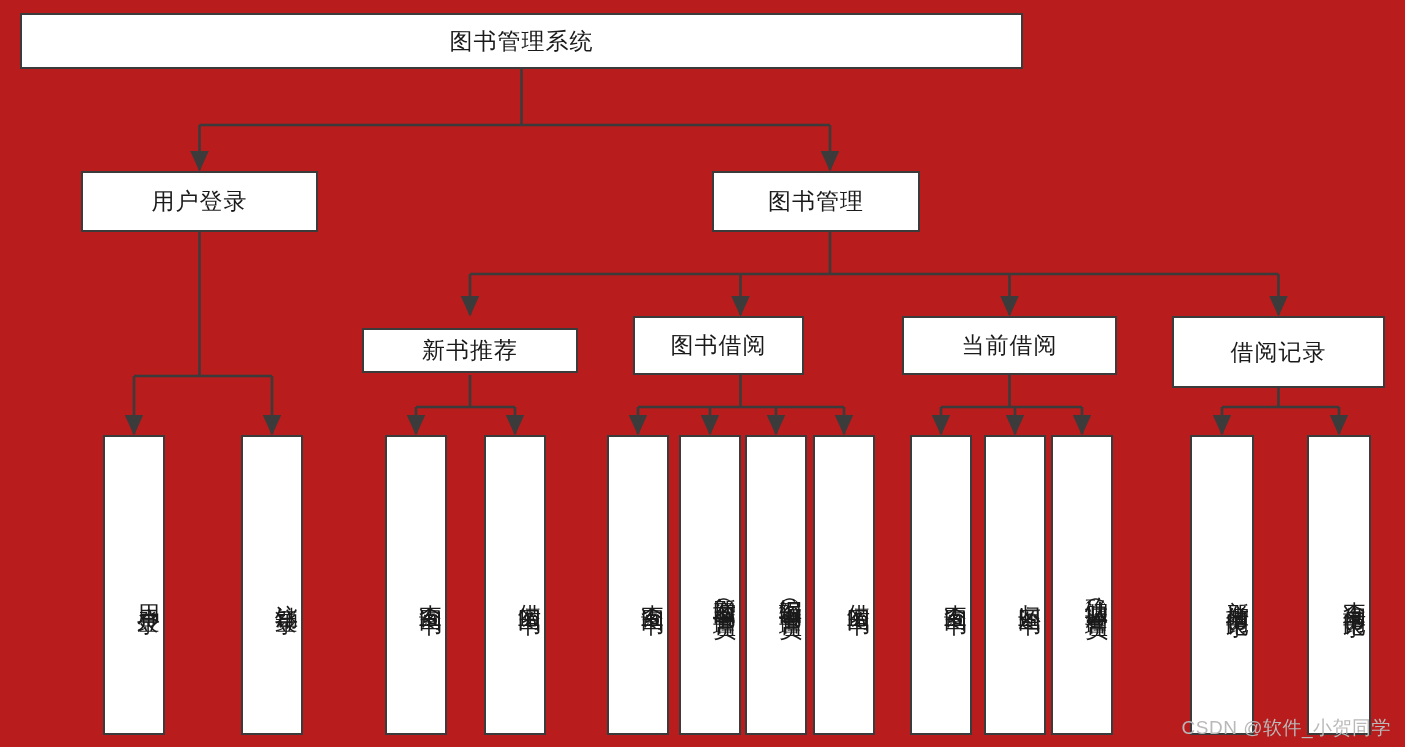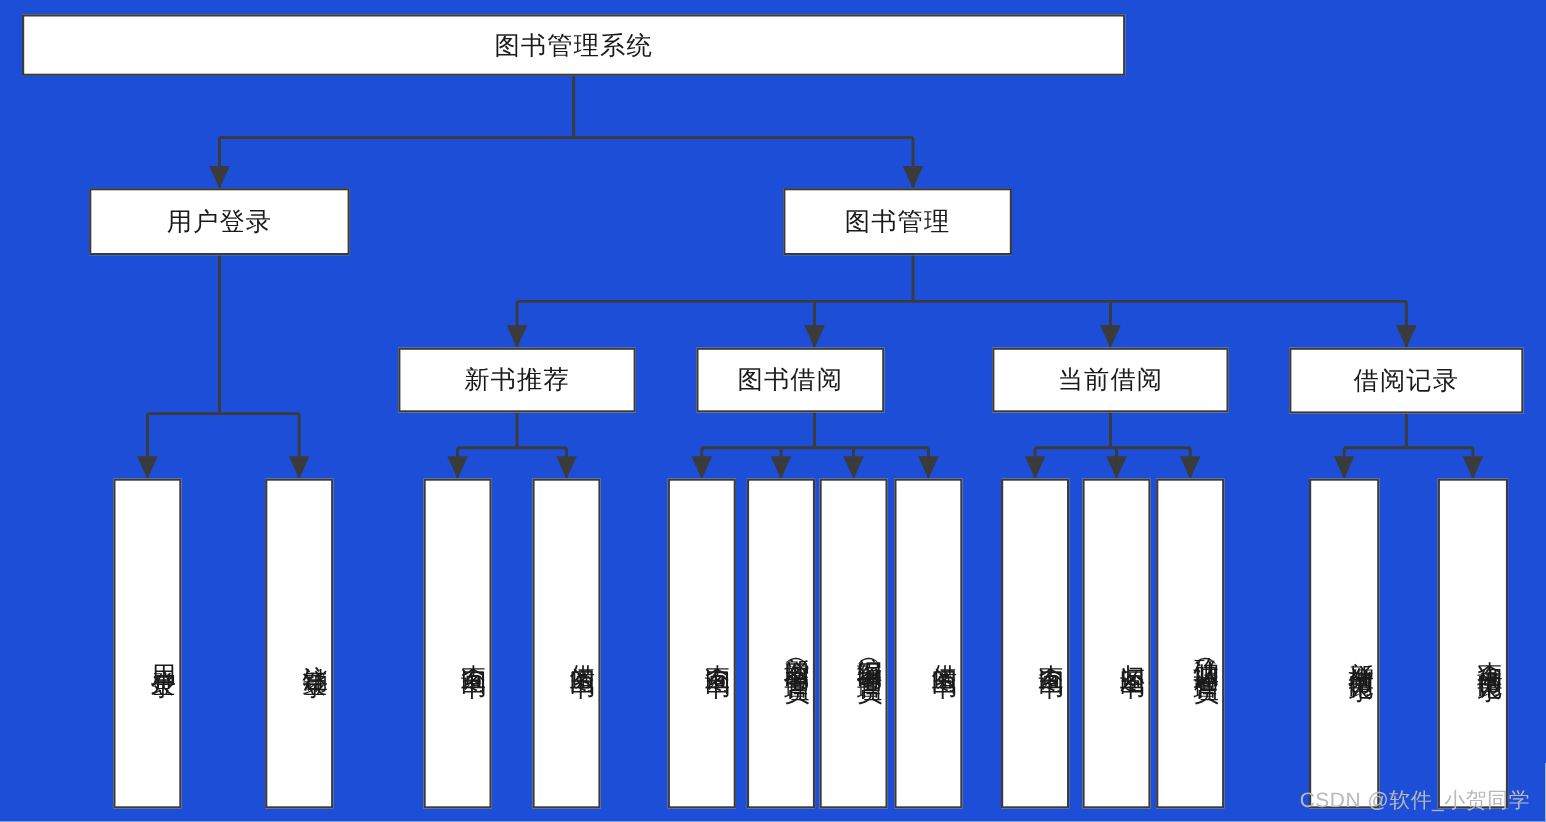--- a/index.html
+++ b/index.html
@@ -4,21 +4,21 @@
 <style>
   html, body {
     margin: 0;
     padding: 0;
     background: #ffffff;
   }
   #canvas {
     position: relative;
     width: 1405px;
     height: 747px;
-    background: #1d4ed8;
+    background: #b91c1c;
     font-family: "Liberation Sans", "DejaVu Sans", sans-serif;
     overflow: hidden;
     text-align: right;
   }
   svg.links {
     position: absolute;
     left: 0;
     top: 0;
     width: 1405px;
     height: 747px;
@@ -113,30 +113,30 @@
   <div id="nodes-layer">
       <div class="node horiz" style="left: 20px; top: 13px; width: 1003px; height: 56px; border-color: rgb(59, 59, 59); background: rgb(255, 255, 255); color: rgb(26, 26, 26);">
         <span class="htext">图书管理系统</span>
       </div>
       <div class="node horiz" style="left: 81px; top: 171px; width: 237px; height: 61px; border-color: rgb(59, 59, 59); background: rgb(255, 255, 255); color: rgb(26, 26, 26);">
         <span class="htext">用户登录</span>
       </div>
       <div class="node horiz" style="left: 712px; top: 171px; width: 208px; height: 61px; border-color: rgb(59, 59, 59); background: rgb(255, 255, 255); color: rgb(26, 26, 26);">
         <span class="htext">图书管理</span>
       </div>
-      <div class="node horiz" style="left: 362px; top: 316px; width: 216px; height: 59px; border-color: rgb(59, 59, 59); background: rgb(255, 255, 255); color: rgb(26, 26, 26);">
+      <div class="node horiz" style="left: 362px; top: 328px; width: 216px; height: 45px; border-color: rgb(59, 59, 59); background: rgb(255, 255, 255); color: rgb(26, 26, 26);">
         <span class="htext">新书推荐</span>
       </div>
       <div class="node horiz" style="left: 633px; top: 316px; width: 171px; height: 59px; border-color: rgb(59, 59, 59); background: rgb(255, 255, 255); color: rgb(26, 26, 26);">
         <span class="htext">图书借阅</span>
       </div>
       <div class="node horiz" style="left: 902px; top: 316px; width: 215px; height: 59px; border-color: rgb(59, 59, 59); background: rgb(255, 255, 255); color: rgb(26, 26, 26);">
         <span class="htext">当前借阅</span>
       </div>
-      <div class="node horiz" style="left: 1172px; top: 316px; width: 213px; height: 60px; border-color: rgb(59, 59, 59); background: rgb(255, 255, 255); color: rgb(26, 26, 26);">
+      <div class="node horiz" style="left: 1172px; top: 316px; width: 213px; height: 72px; border-color: rgb(59, 59, 59); background: rgb(255, 255, 255); color: rgb(26, 26, 26);">
         <span class="htext">借阅记录</span>
       </div>
       <div class="node vert" style="left: 103px; top: 435px; width: 62px; height: 300px; border-color: rgb(59, 59, 59); background: rgb(255, 255, 255); color: rgb(26, 26, 26);">
         <span class="vtext">用户登录</span>
       </div>
       <div class="node vert" style="left: 241px; top: 435px; width: 62px; height: 300px; border-color: rgb(59, 59, 59); background: rgb(255, 255, 255); color: rgb(26, 26, 26);">
         <span class="vtext">注销登录</span>
       </div>
       <div class="node vert" style="left: 385px; top: 435px; width: 62px; height: 300px; border-color: rgb(59, 59, 59); background: rgb(255, 255, 255); color: rgb(26, 26, 26);">
         <span class="vtext">查询图书</span>

